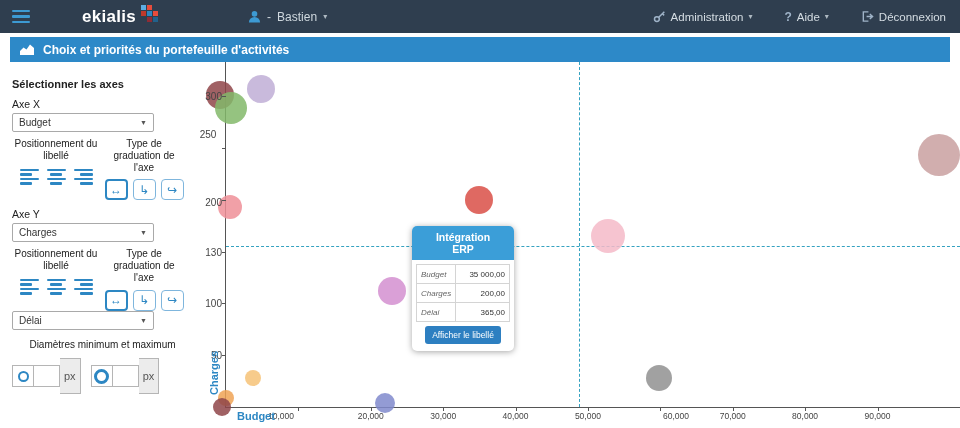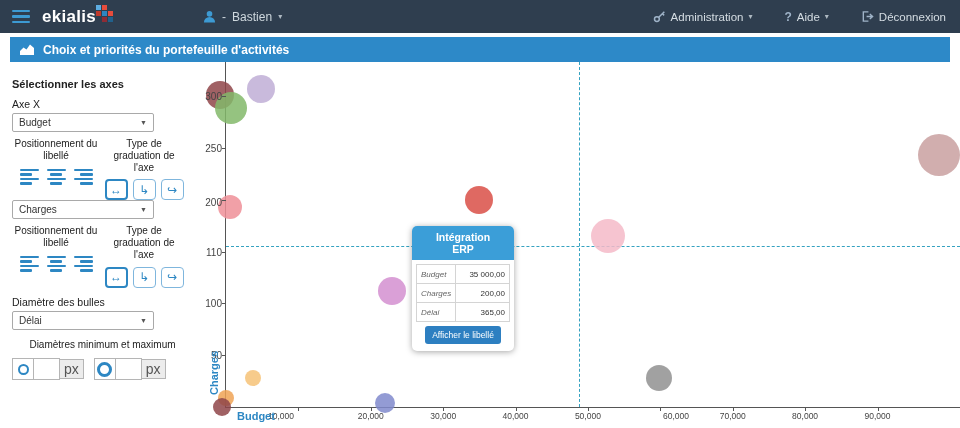--- a/index.html
+++ b/index.html
@@ -6,21 +6,21 @@
   html,body { background:#fff; }
   body { font-family:"Liberation Sans","DejaVu Sans",sans-serif; }
   .app { position:relative; width:960px; height:428px; background:#fff; overflow:hidden; }
 
   
   .navbar { position:absolute; left:0; top:0; width:960px; height:33px; background:#2f3e4f;
             display:flex; align-items:center; justify-content:space-between; padding:0 12px; }
   .nav-left { display:flex; align-items:center; }
   .hamburger { width:18px; display:flex; flex-direction:column; gap:3px; cursor:pointer; margin-right:12px; }
   .hamburger span { display:block; height:2.5px; background:#3d9ad3; border-radius:1px; }
-  .brand { display:flex; align-items:center; cursor:pointer; }
+  .brand { display:flex; align-items:center; gap:5px; cursor:pointer;margin-left:40px; }
   .brand-text { color:#fff; font-size:17px; font-weight:bold; letter-spacing:.3px; }
   .logo-grid { display:grid; grid-template-columns:repeat(3,5px); grid-auto-rows:5px; gap:1px; margin-top:-6px; }
   .logo-grid i { display:block; }
   .lg-b1{background:#5dade2}.lg-r1{background:#e74c3c}.lg-r2{background:#c0392b}
   .lg-b2{background:#2e86c1}.lg-r3{background:#8e2c35}.lg-b3{background:#21618c}.lg-e{background:transparent}
   .user { display:flex; align-items:center; gap:6px; margin-left:90px; color:#cfd8de; font-size:12px; cursor:pointer; }
   .nav-right { display:flex; align-items:center; gap:32px; padding-right:2px; }
   .nav-item { display:flex; align-items:center; gap:5px; color:#d5dde3; font-size:11.5px; cursor:pointer; }
   .caret { font-size:8px; color:#aeb9c2; }
   .q-icon { color:#9fb3c8; font-weight:bold; font-size:12px; }
@@ -52,22 +52,22 @@
            color:#2d87c3; font-size:12px; cursor:pointer; background:#fff; }
   .boxed.active { border:2px solid #2d87c3; }
   .boxed.light { border:1.5px solid #7fb6dd; }
   .diam-label { font-size:10px; color:#222; text-align:center; margin-top:9px; line-height:1.25; }
   .diam-inputs { display:flex; gap:10px; margin-top:7px; justify-content:flex-start; }
   .input-group { display:flex; align-items:center; }
   .circle-box { width:21px; height:22px; border:1px solid #b5b5b5; border-right:none; display:flex; align-items:center; justify-content:center; background:#fff; }
   .circle-sm { width:11px; height:11px; border:2px solid #2d87c3; border-radius:50%; }
   .circle-lg { width:15px; height:15px; border:3px solid #2d87c3; border-radius:50%; }
   .diam-input { width:27px; height:22px; border:1px solid #b5b5b5; font-size:10px; padding:0 2px; color:#333; }
-  .addon { height:20px; border:1px solid #b5b5b5; border-left:none; background:#ececec; color:#555;
-           font-size:14px; display:flex; align-items:center; padding:0 4px; }
+  .addon { height:36px; border:1px solid #b5b5b5; border-left:none; background:#ececec; color:#555;
+           font-size:11px; display:flex; align-items:center; padding:0 4px; }
 
   
   .chart-area { position:absolute; left:205px; top:62px; right:0; bottom:0; }
   .plot { position:absolute; left:20px; top:0; width:735px; height:346px;
           border-left:1px solid #555; border-bottom:1px solid #555; }
   .bubble { position:absolute; border-radius:50%; opacity:.85; cursor:pointer; }
   .vline { position:absolute; top:0; bottom:0; width:0; }
   .hline { position:absolute; left:0; right:0; height:0; }
   .xtick-mark { position:absolute; top:100%; width:1px; height:4px; background:#555; }
   .xtick-label { position:absolute; top:calc(100% + 4px); width:50px; text-align:center; font-size:8.5px; color:#444; }
@@ -200,20 +200,21 @@
       <div class="col">
         <div class="col-label">Type de graduation de l'axe</div>
         <div class="boxed-icons">
           <span class="boxed active">↔</span>
           <span class="boxed light">↳</span>
           <span class="boxed light">↪</span>
         </div>
       </div>
     </div>
 
+    <div class="field-label">Axe Y</div>
     <div class="select">
       <span class="sel-val">Charges</span>
       <span class="sel-caret">▼</span>
     </div>
     <div class="cols">
       <div class="col">
         <div class="col-label">Positionnement du libellé</div>
         <div class="align-icons">
           <span class="align-icon al-l">
               <b class="w1"></b>
@@ -238,21 +239,20 @@
       <div class="col">
         <div class="col-label">Type de graduation de l'axe</div>
         <div class="boxed-icons">
           <span class="boxed active">↔</span>
           <span class="boxed light">↳</span>
           <span class="boxed light">↪</span>
         </div>
       </div>
     </div>
 
-    <div class="field-label">Diamètre des bulles</div>
     <div class="select">
       <span class="sel-val">Délai</span>
       <span class="sel-caret">▼</span>
     </div>
     <div class="diam-label">Diamètres minimum et maximum</div>
     <div class="diam-inputs">
       <div class="input-group">
         <span class="circle-box">
             <span class="circle-sm"></span>
           </span>
@@ -302,25 +302,25 @@
         <div class="xtick-label" style="left: 481.7px;">70,000</div>
         <div class="xtick-mark" style="left: 579.1px;"></div>
         <div class="xtick-label" style="left: 554.1px;">80,000</div>
         <div class="xtick-mark" style="left: 651.5px;"></div>
         <div class="xtick-label" style="left: 626.5px;">90,000</div>
         <div class="ytick-mark" style="top: 293.2px;"></div>
         <div class="ytick-label" style="top: 288.2px;">50</div>
         <div class="ytick-mark" style="top: 241.4px;"></div>
         <div class="ytick-label" style="top: 236.4px;">100</div>
         <div class="ytick-mark" style="top: 189.6px;"></div>
-        <div class="ytick-label" style="top: 184.6px;">110</div>
+        <div class="ytick-label" style="top: 184.6px;">130</div>
         <div class="ytick-mark" style="top: 137.8px;"></div>
         <div class="ytick-label" style="top: 135px;">200</div>
         <div class="ytick-mark" style="top: 86px;"></div>
-        <div class="ytick-label" style="top: 81px;">250</div>
+        <div class="ytick-label" style="top: 67px; text-align: center;">250</div>
         <div class="ytick-mark" style="top: 34.2px;"></div>
         <div class="ytick-label" style="top: 29.2px;">300</div>
       </div>
     <div class="y-axis-label">Charges</div>
     <div class="x-axis-label">Budget</div>
 
     <div class="tooltip">
       <div class="tooltip-header">Intégration ERP</div>
       <table>
         <tbody>

